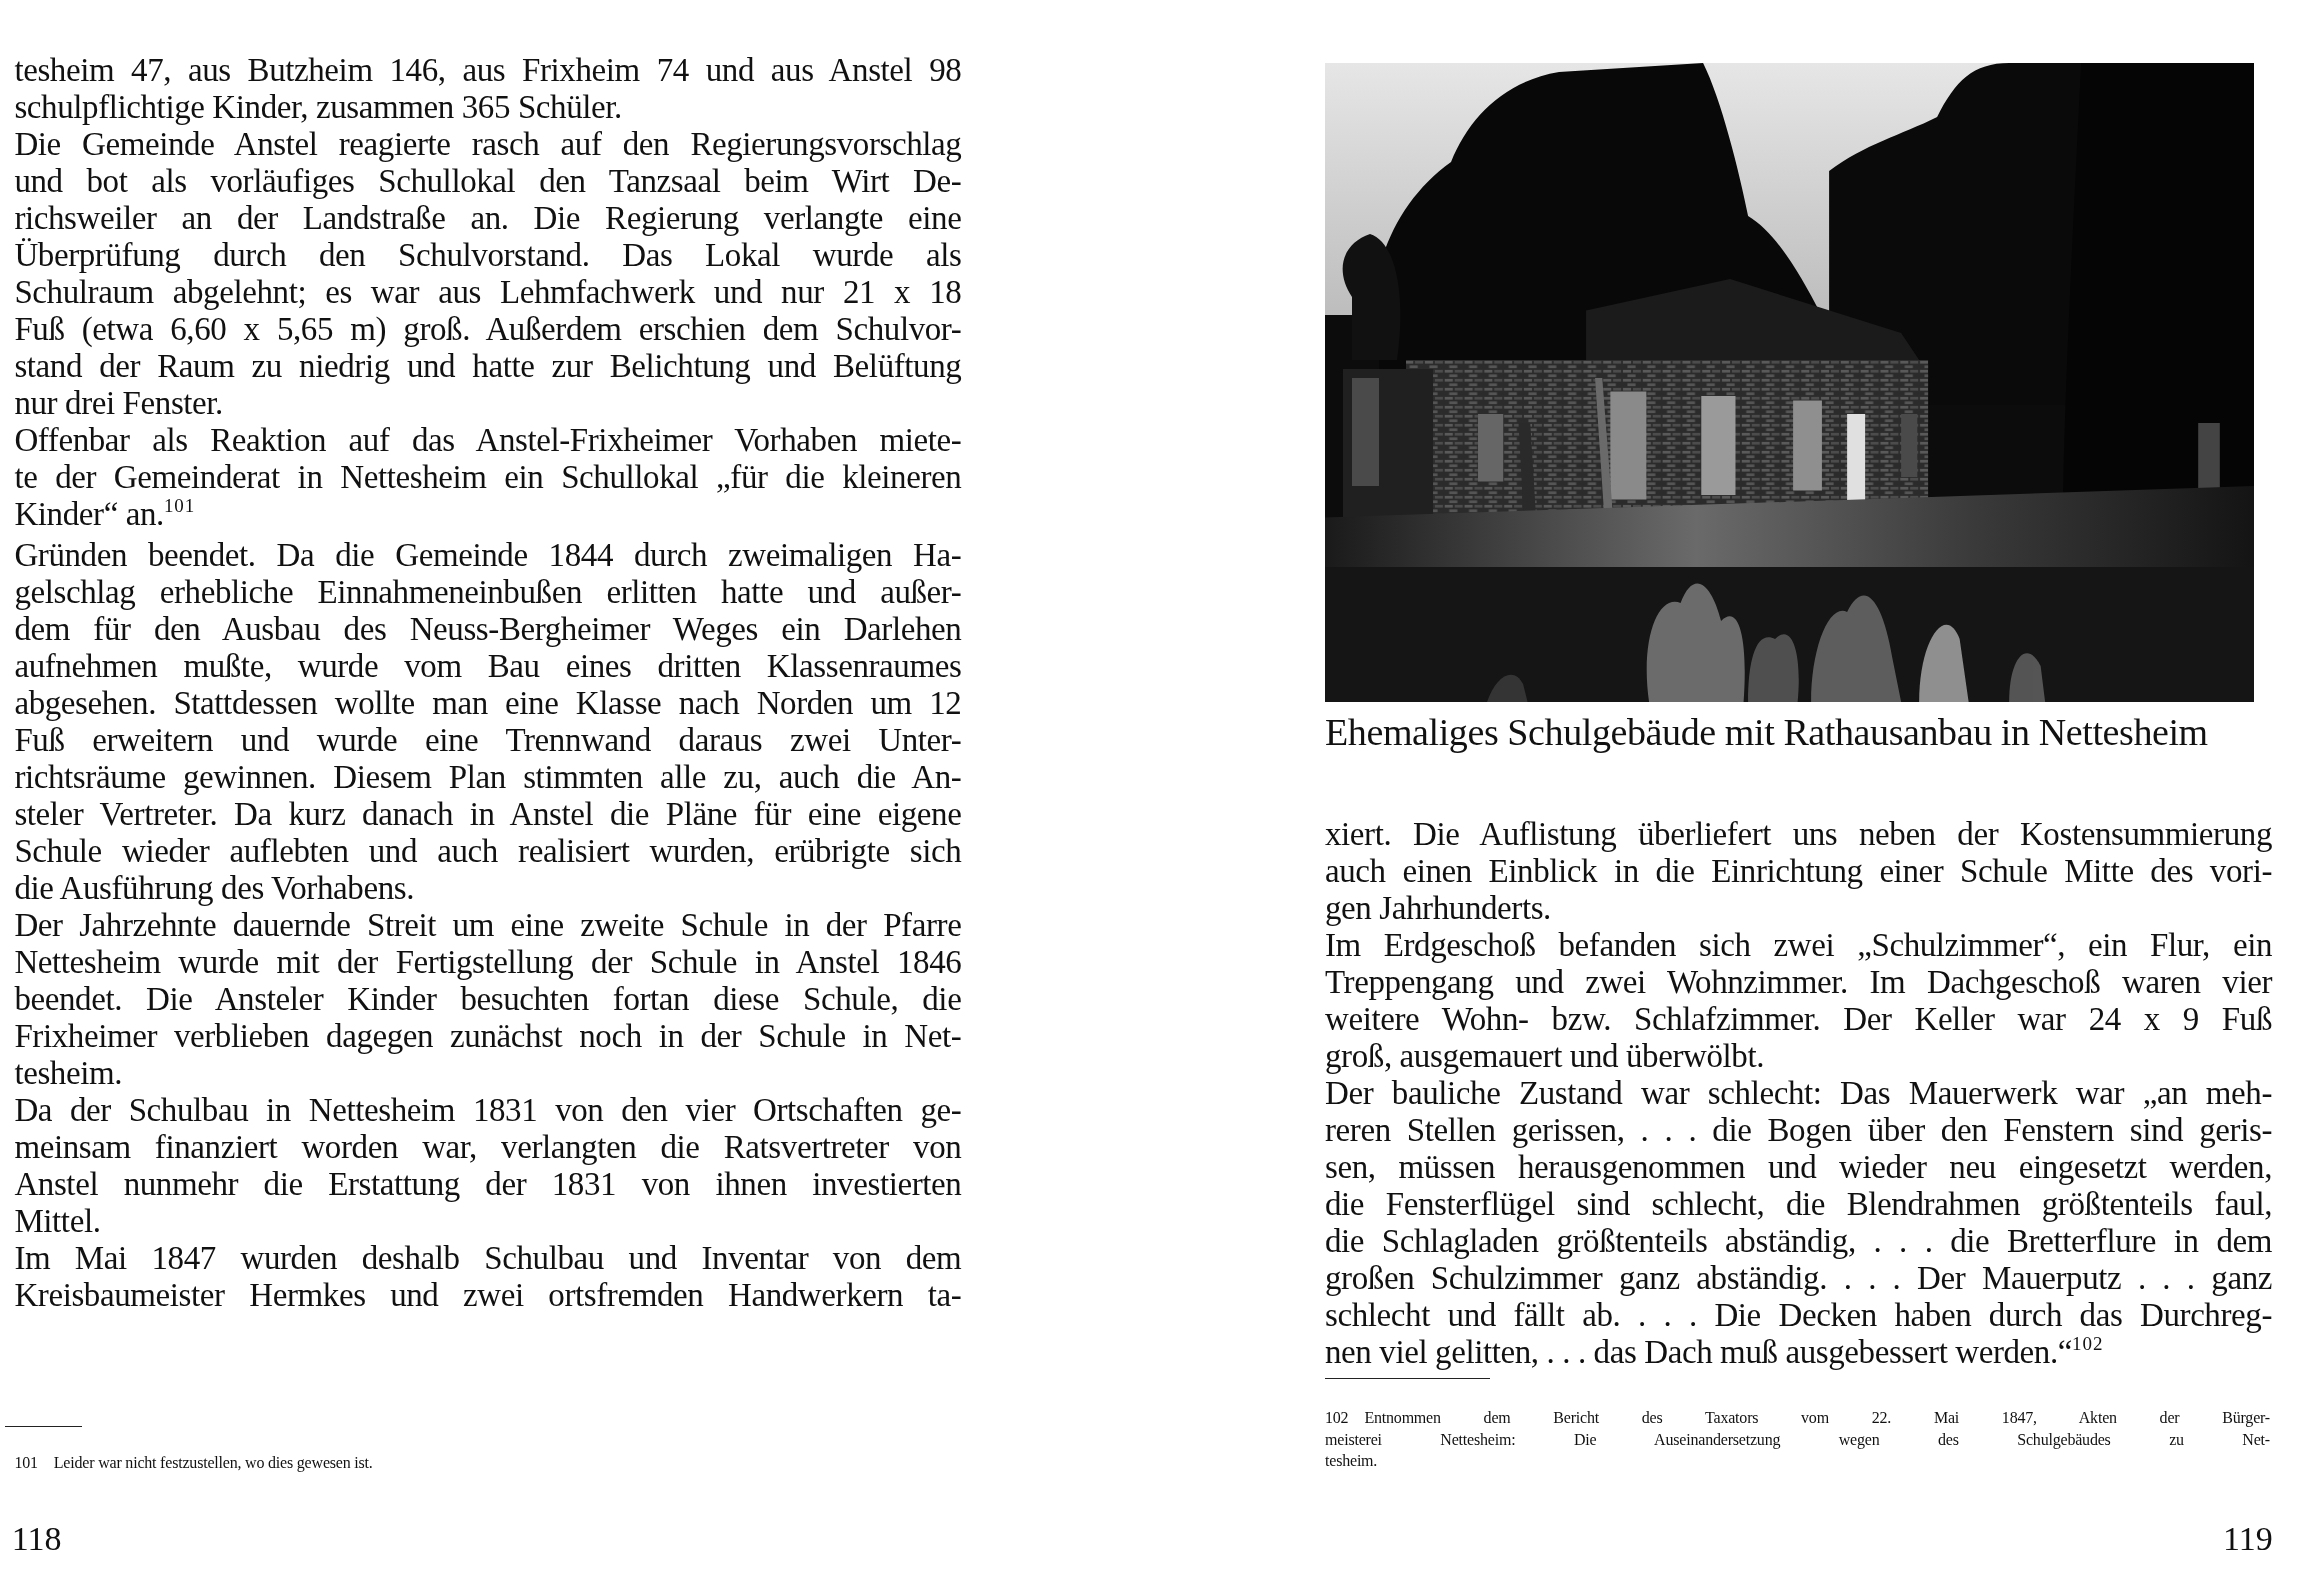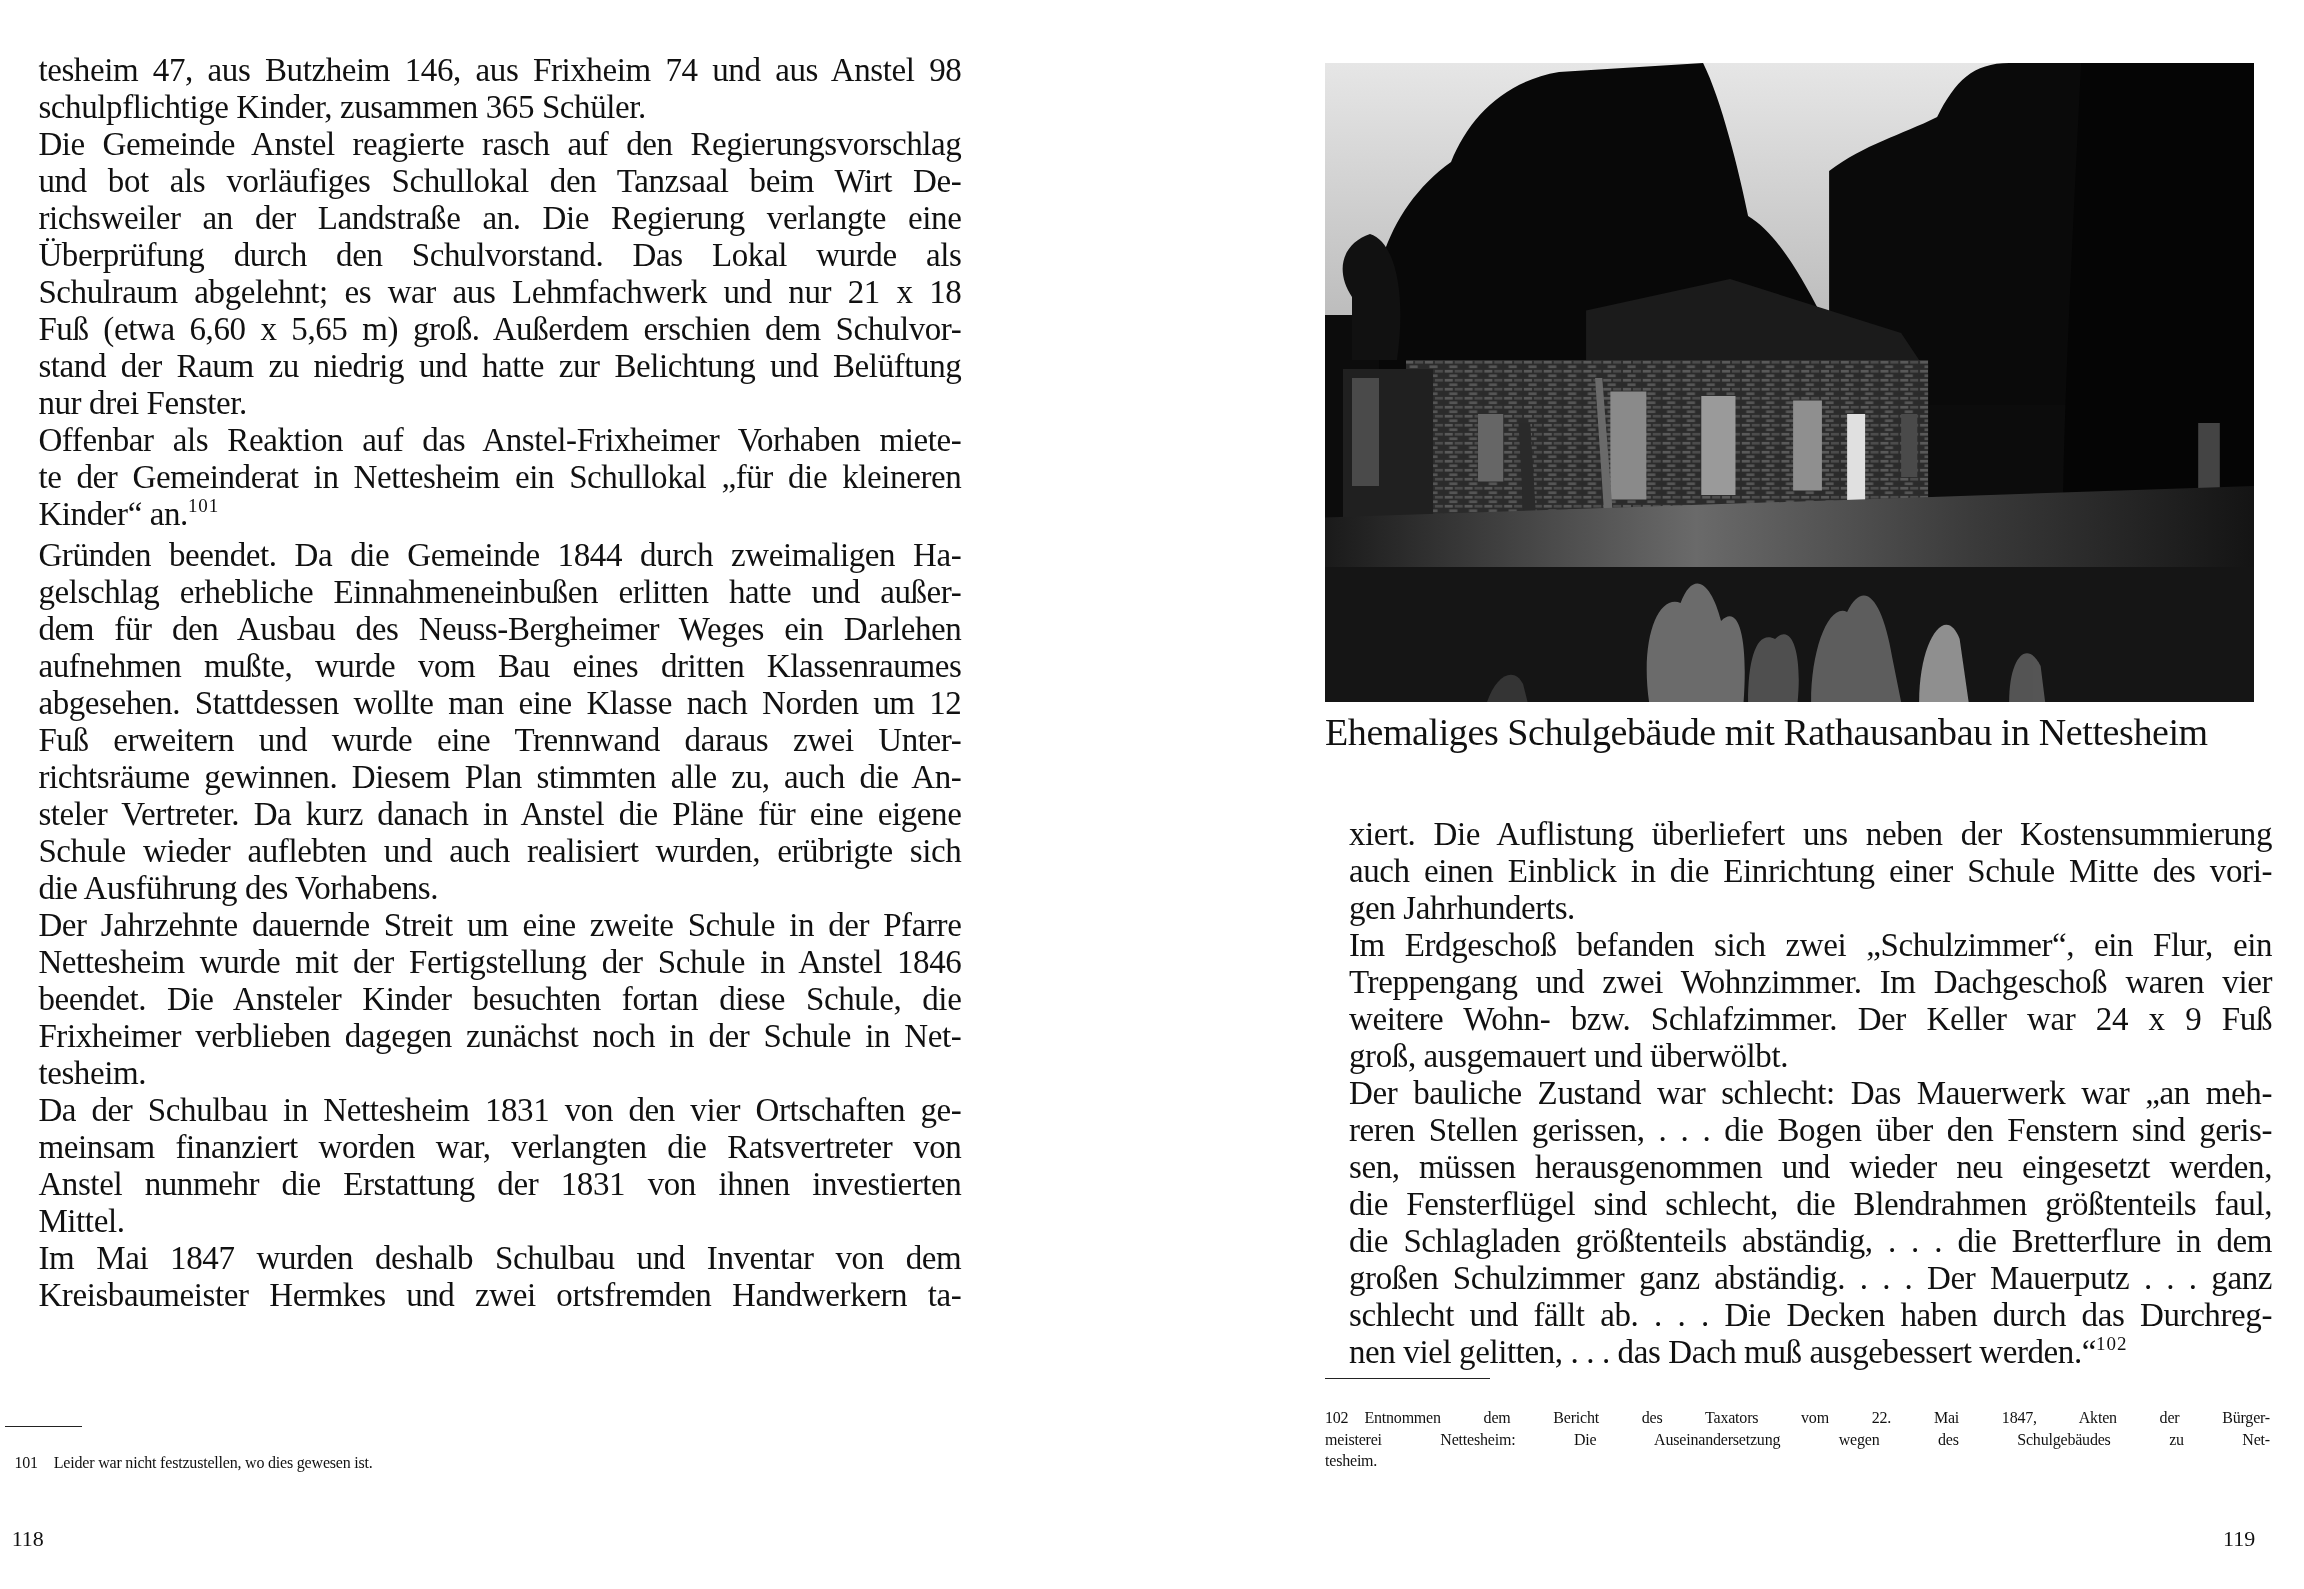--- a/index.html
+++ b/index.html
@@ -8,21 +8,21 @@
       font-family: "Liberation Serif", "DejaVu Serif", serif; color: #111111;
     }
     .page { position: absolute; top: 0; height: 1590px; }
     .page-left { left: 0; width: 1152px; }
     .page-right { left: 1152px; width: 1152px; }
 
     .body-text {
       position: absolute; font-size: 33px; line-height: 37px;
       text-align: justify; text-align-last: left; letter-spacing: -0.4px;
     }
-    .body-text .line { display: block; white-space: nowrap; text-align-last: justify; margin-left: 24px; }
+    .body-text .line { display: block; white-space: nowrap; text-align-last: justify; }
     .body-text .line.last { text-align-last: left; }
     .body-text .line { text-align: justify; }
 
     .left-body { left: 14.4px; top: 52px; width: 947px; }
     .right-body { left: 173px; top: 816px; width: 947px; }
 
     sup.fnref { font-size: 19px; vertical-align: 0; position: relative; top: -13.5px; letter-spacing: 0.9px; }
 
     .photo {
       position: absolute; left: 173px; top: 63px; width: 929px; height: 639px;
@@ -41,21 +41,21 @@
 
     .footnote {
       position: absolute; font-size: 16px; line-height: 21.6px; letter-spacing: -0.2px;
     }
     .footnote .fn-num { display: inline-block; margin-right: 16px; }
     .left-fn { left: 14.4px; top: 1452px; white-space: nowrap; }
     .right-fn { left: 173px; top: 1407px; width: 945px; text-align: justify; }
     .right-fn .line { display: block; white-space: nowrap; text-align-last: justify; }
     .right-fn .line.last { text-align-last: left; }
 
-    .page-num { position: absolute; font-size: 22px; line-height: 36px; top: 1521px; }
+    .page-num { position: absolute; font-size: 34px; line-height: 36px; top: 1521px; }
     .page-num.left { left: 11.7px; }
     .page-num.right { left: 1071px; }
   </style>
 </head>
 <body>
 
 <div class="page page-left">
   <div class="body-text left-body">
     <span class="line">tesheim 47, aus Butzheim 146, aus Frixheim 74 und aus Anstel 98</span>
     <span class="line last">schulpflichtige Kinder, zusammen 365 Schüler.</span>

